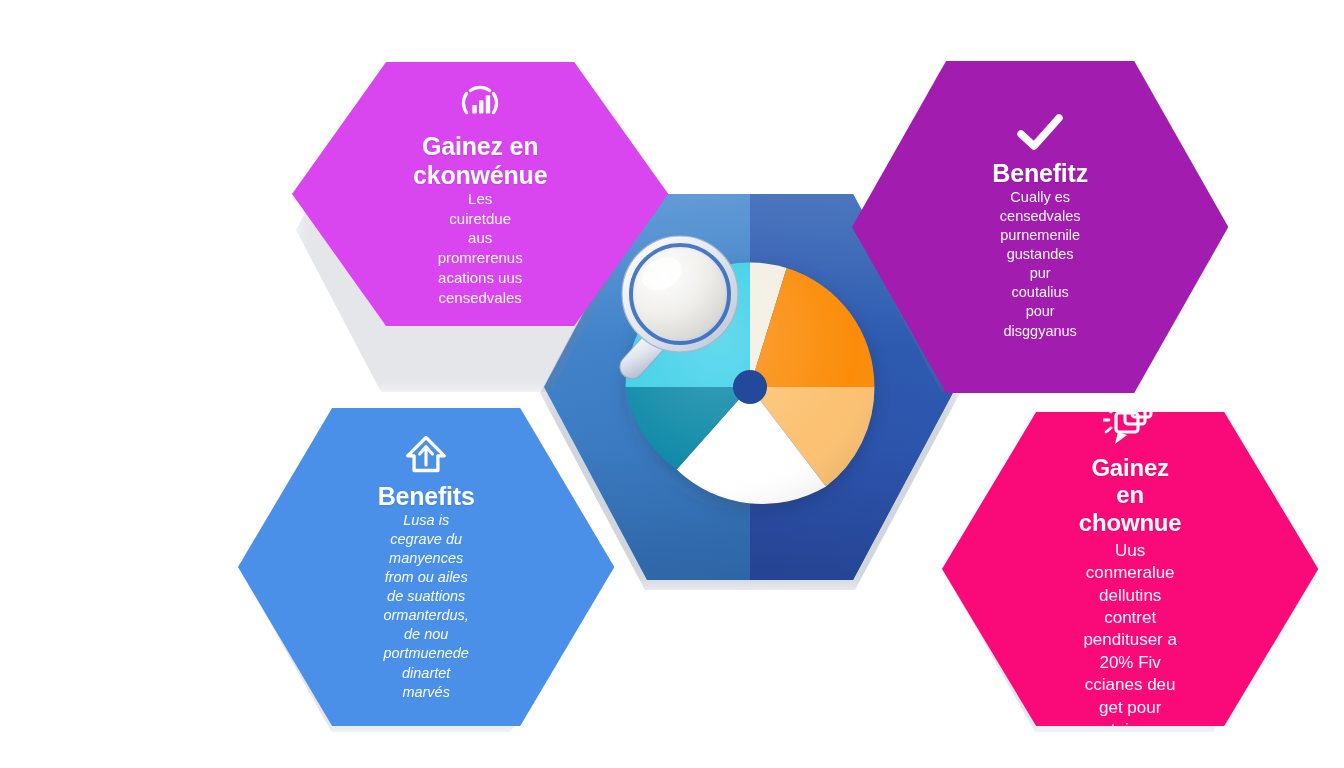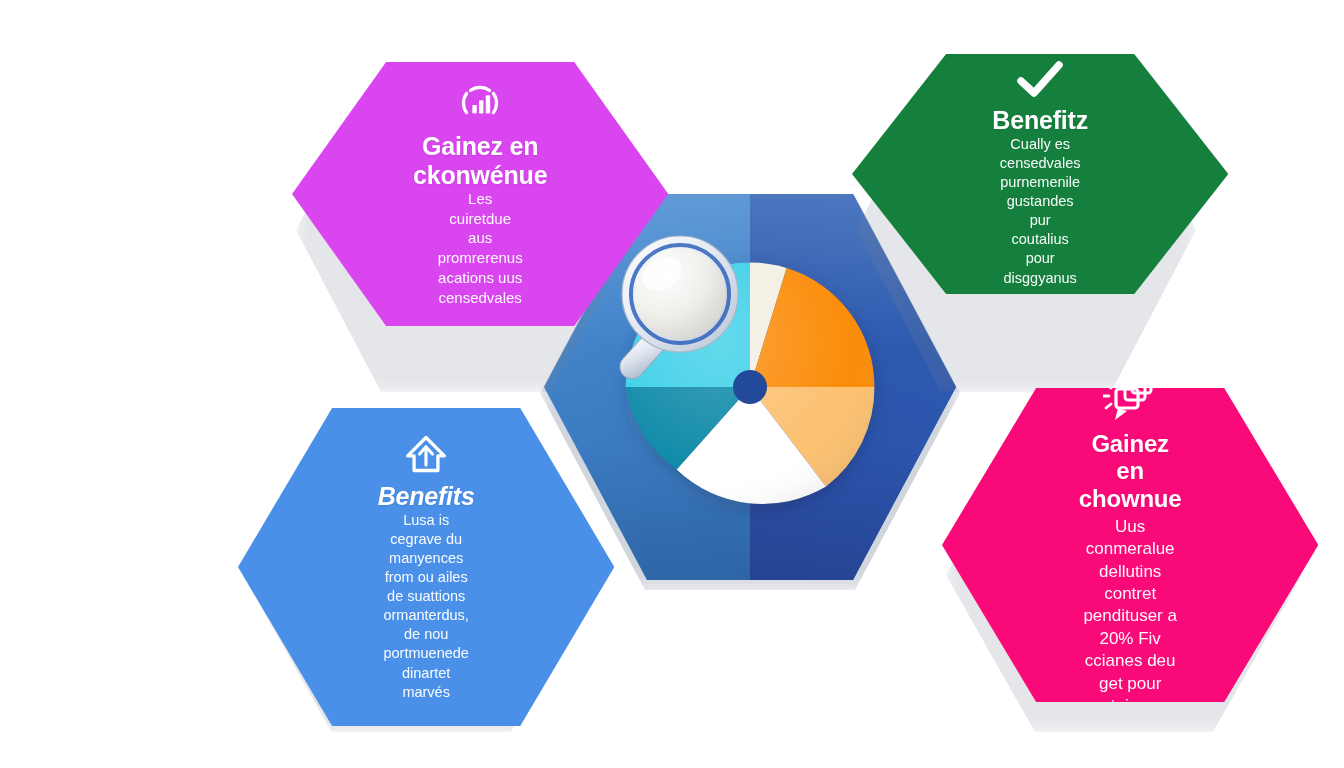--- a/index.html
+++ b/index.html
@@ -64,39 +64,39 @@
   #hex-a {
     left: 292px; top: 62px;
     width: 340px; height: 264px;
     background: #d946ef;
   }
   #hex-a .title { font-size: 25px; }
   #hex-a .body  { font-size: 15px; }
 
   
   #hex-b {
-    left: 852px; top: 54px;
-    width: 340px; height: 240px;
-    background: #15803d;
+    left: 852px; top: 61px;
+    width: 340px; height: 332px;
+    background: #a21caf;
   }
   #hex-b .title { font-size: 25px; }
   #hex-b .body  { font-size: 14.5px; }
 
   
   #hex-c {
     left: 238px; top: 408px;
     width: 358px; height: 318px;
     background: #4a90e8;
   }
-  #hex-c .title { font-size: 25px; font-style: italic; }
-  #hex-c .body  { font-size: 14.5px; }
+  #hex-c .title { font-size: 25px; }
+  #hex-c .body  { font-size: 14.5px; font-style: italic; }
 
   
   #hex-d {
-    left: 942px; top: 388px;
+    left: 942px; top: 412px;
     width: 356px; height: 314px;
     background: #fa0a78;
   }
   #hex-d .title { font-size: 24px; }
   #hex-d .body  { font-size: 17px; margin-top: 4px; }
 
   
   #hex-center-shadow {
     position: absolute;
     left: 540px; top: 196px;

